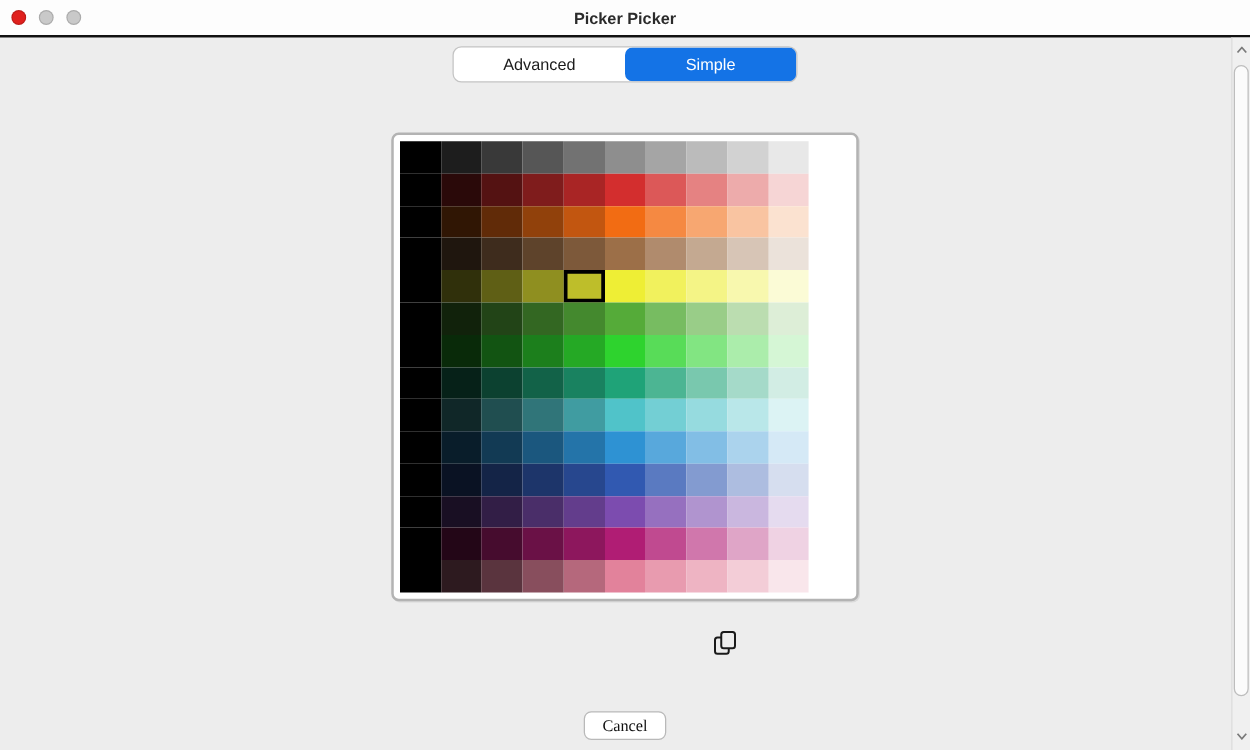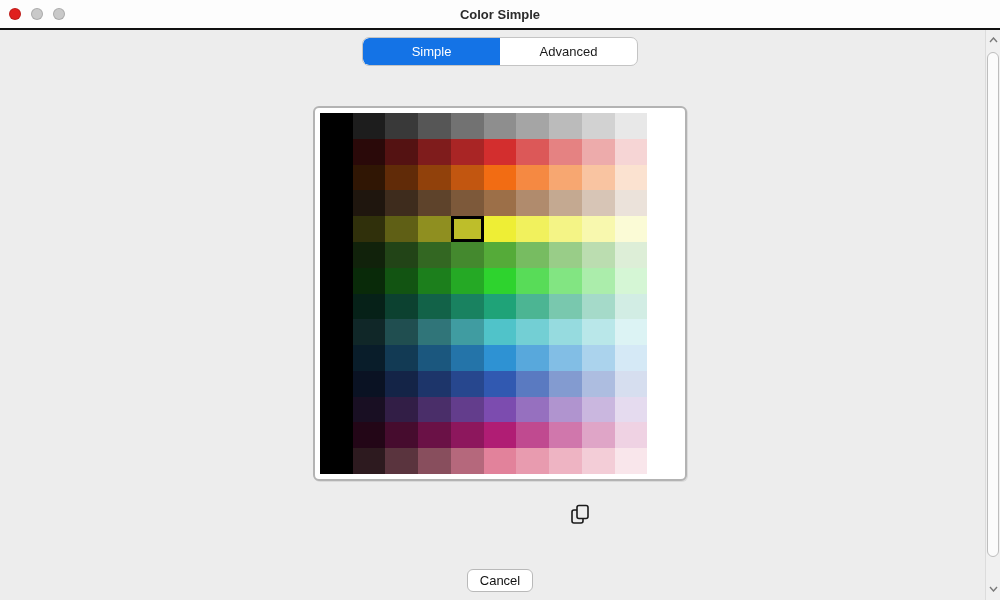--- a/index.html
+++ b/index.html
@@ -59,21 +59,21 @@
   .copy-btn{
     position:absolute;left:567px;top:503px;width:26px;height:27px;
     background:transparent;border:none;padding:0;
     display:flex;align-items:center;justify-content:center;
   }
 
   
   .cancel-btn{
     position:absolute;left:467px;top:569px;width:66px;height:23px;
     background:#ffffff;border:1px solid #b9b9b9;border-radius:6px;
-    font-size:13px;color:#111;font-family:Liberation Sans, sans-serif;
+    font-size:13px;color:#111;font-family:Liberation Serif, serif;
     display:flex;align-items:center;justify-content:center;
   }
 
   
   .scrollbar{
     position:absolute;right:0;top:30px;width:15px;height:570px;
     background:#f0f0f0;border-left:1px solid #dcdcdc;box-sizing:border-box;
   }
   .scroll-arrow{
     position:absolute;left:0;width:15px;height:14px;
@@ -91,26 +91,26 @@
 <body>
 
 <div class="window">
 
   <div class="titlebar">
     <div class="traffic">
       <div class="light" style="background: rgb(224, 32, 29);"></div>
       <div class="light" style="background: rgb(201, 201, 201);"></div>
       <div class="light" style="background: rgb(201, 201, 201);"></div>
     </div>
-    <div class="window-title">Color Simple</div>
+    <div class="window-title">Picker Picker</div>
   </div>
 
   <div class="segmented">
+    <div class="segment">Advanced</div>
     <div class="segment active" style="background: rgb(20, 115, 230);">Simple</div>
-    <div class="segment">Advanced</div>
   </div>
 
   <div class="palette-frame">
     <div class="color-grid">
         <div class="swatch" style="background: rgb(0, 0, 0);"></div>
         <div class="swatch" style="background: rgb(29, 29, 29);"></div>
         <div class="swatch" style="background: rgb(57, 57, 57);"></div>
         <div class="swatch" style="background: rgb(86, 86, 86);"></div>
         <div class="swatch" style="background: rgb(114, 114, 114);"></div>
         <div class="swatch" style="background: rgb(142, 142, 142);"></div>

